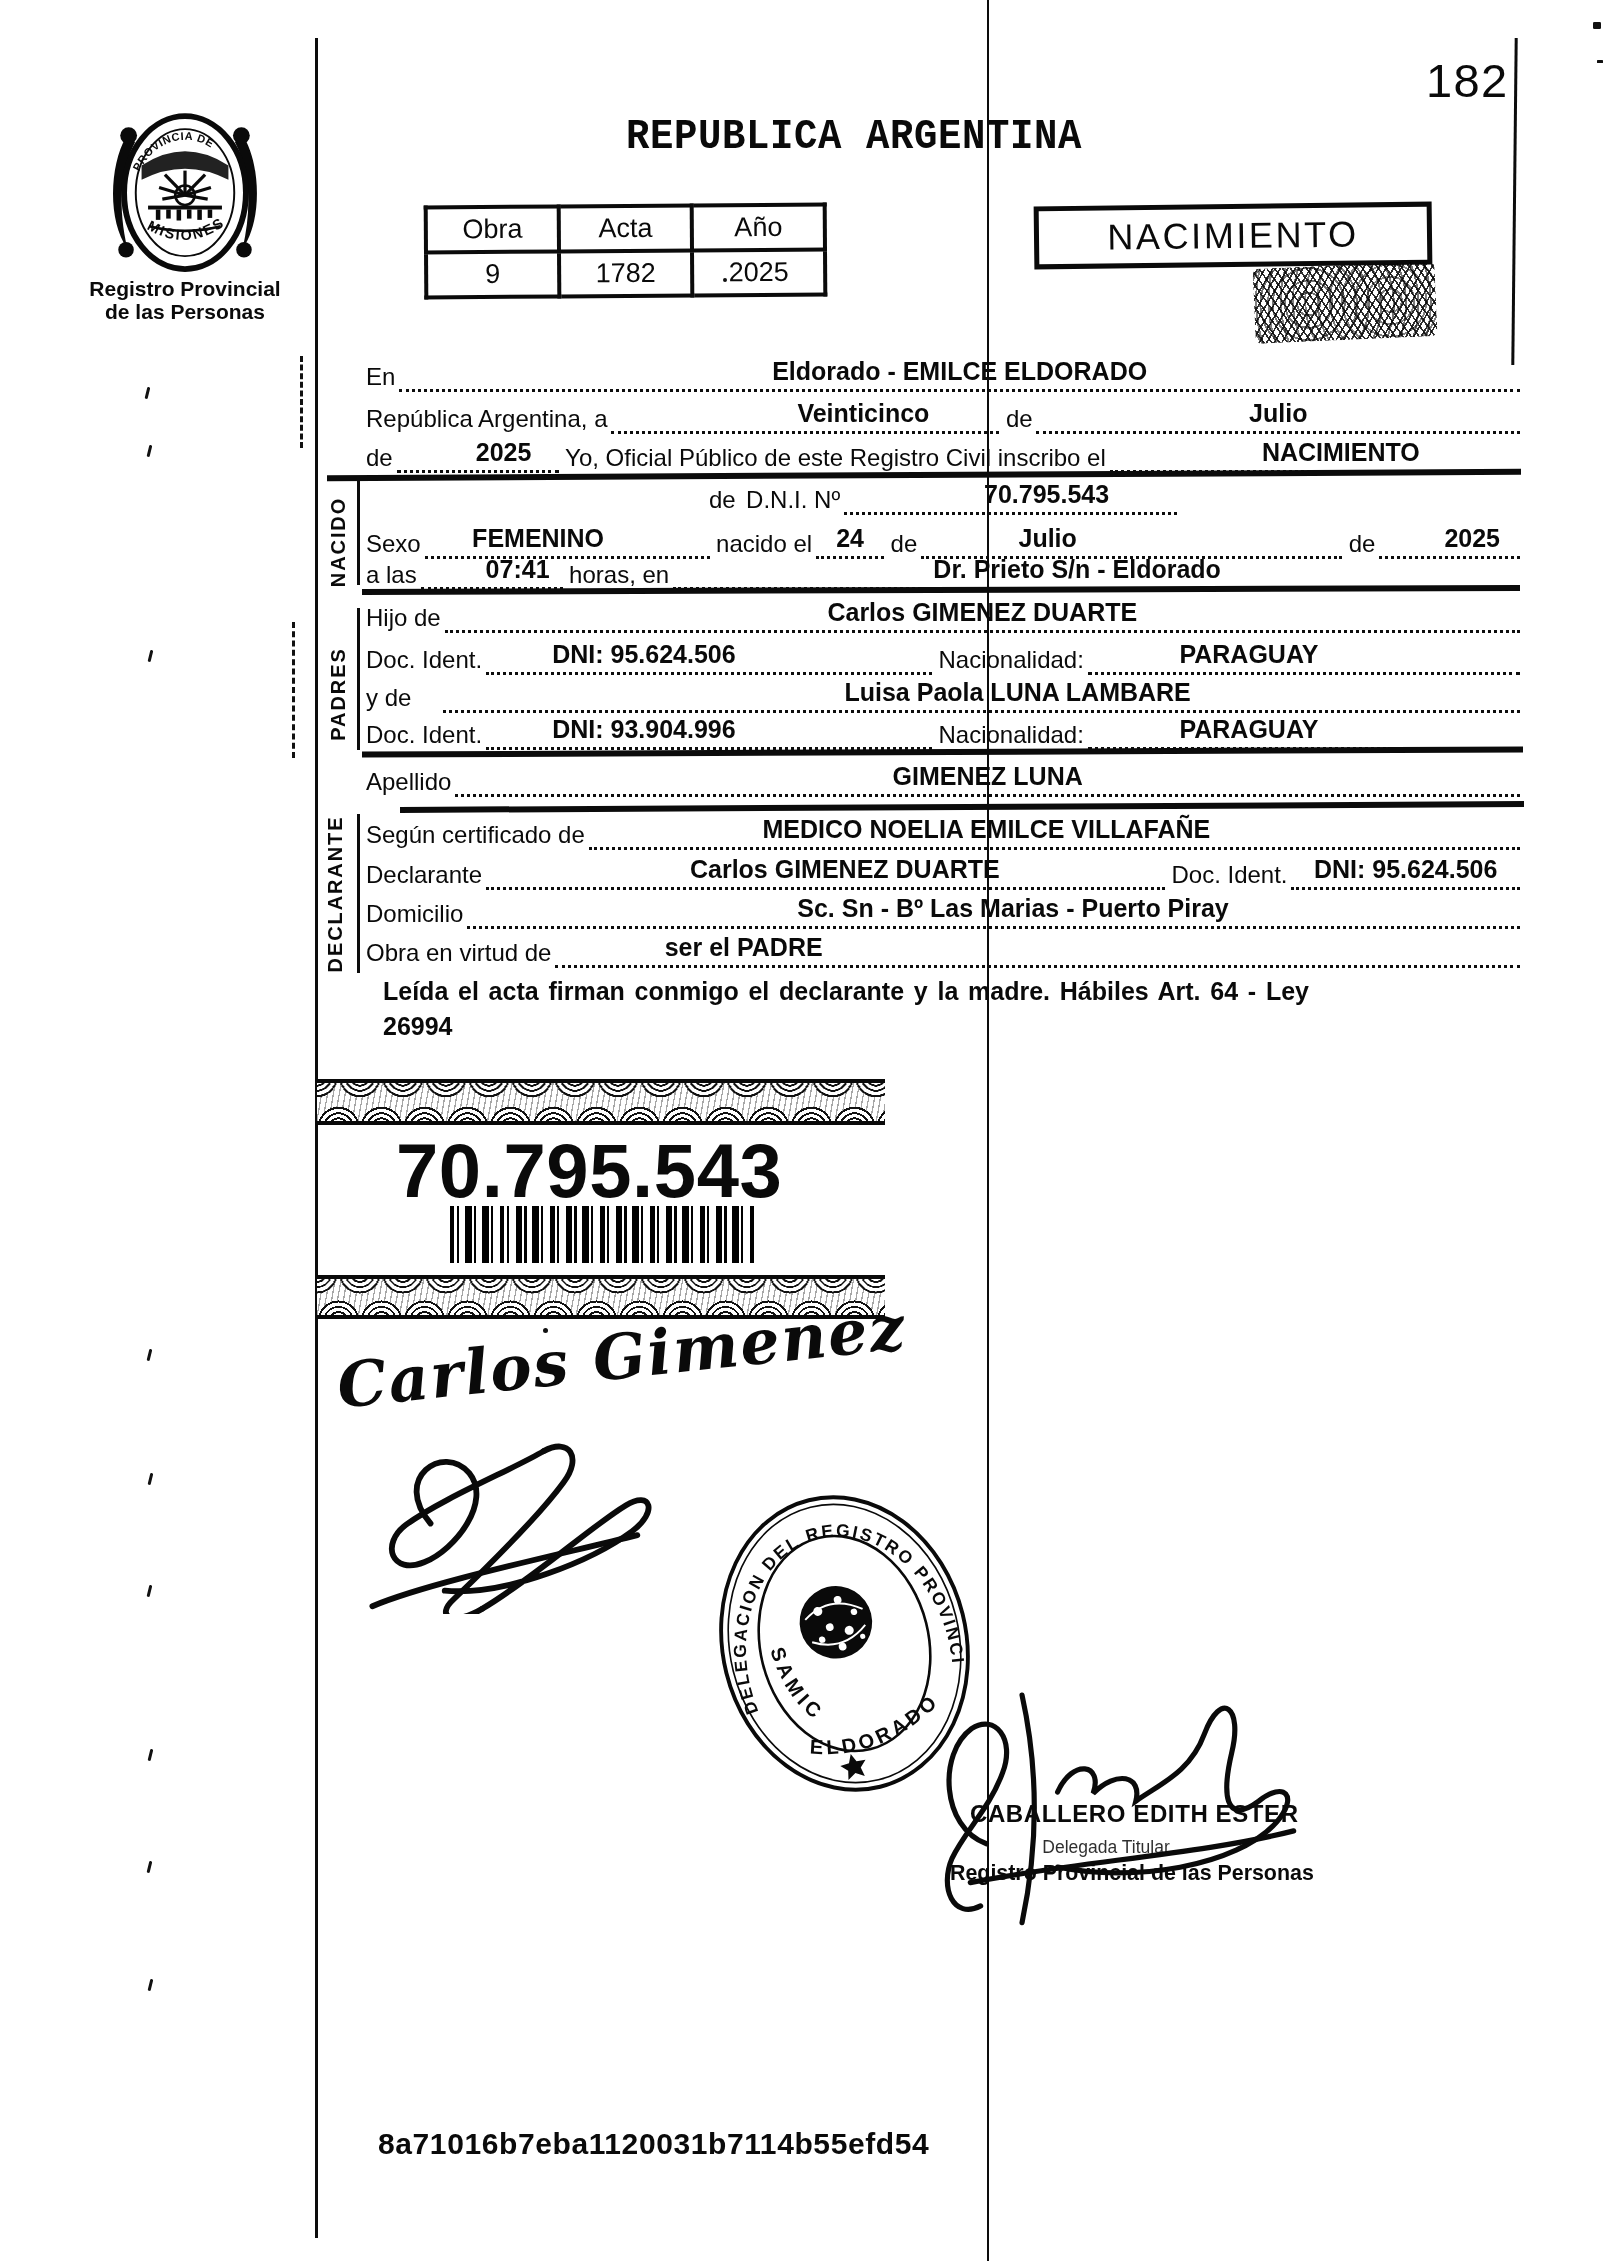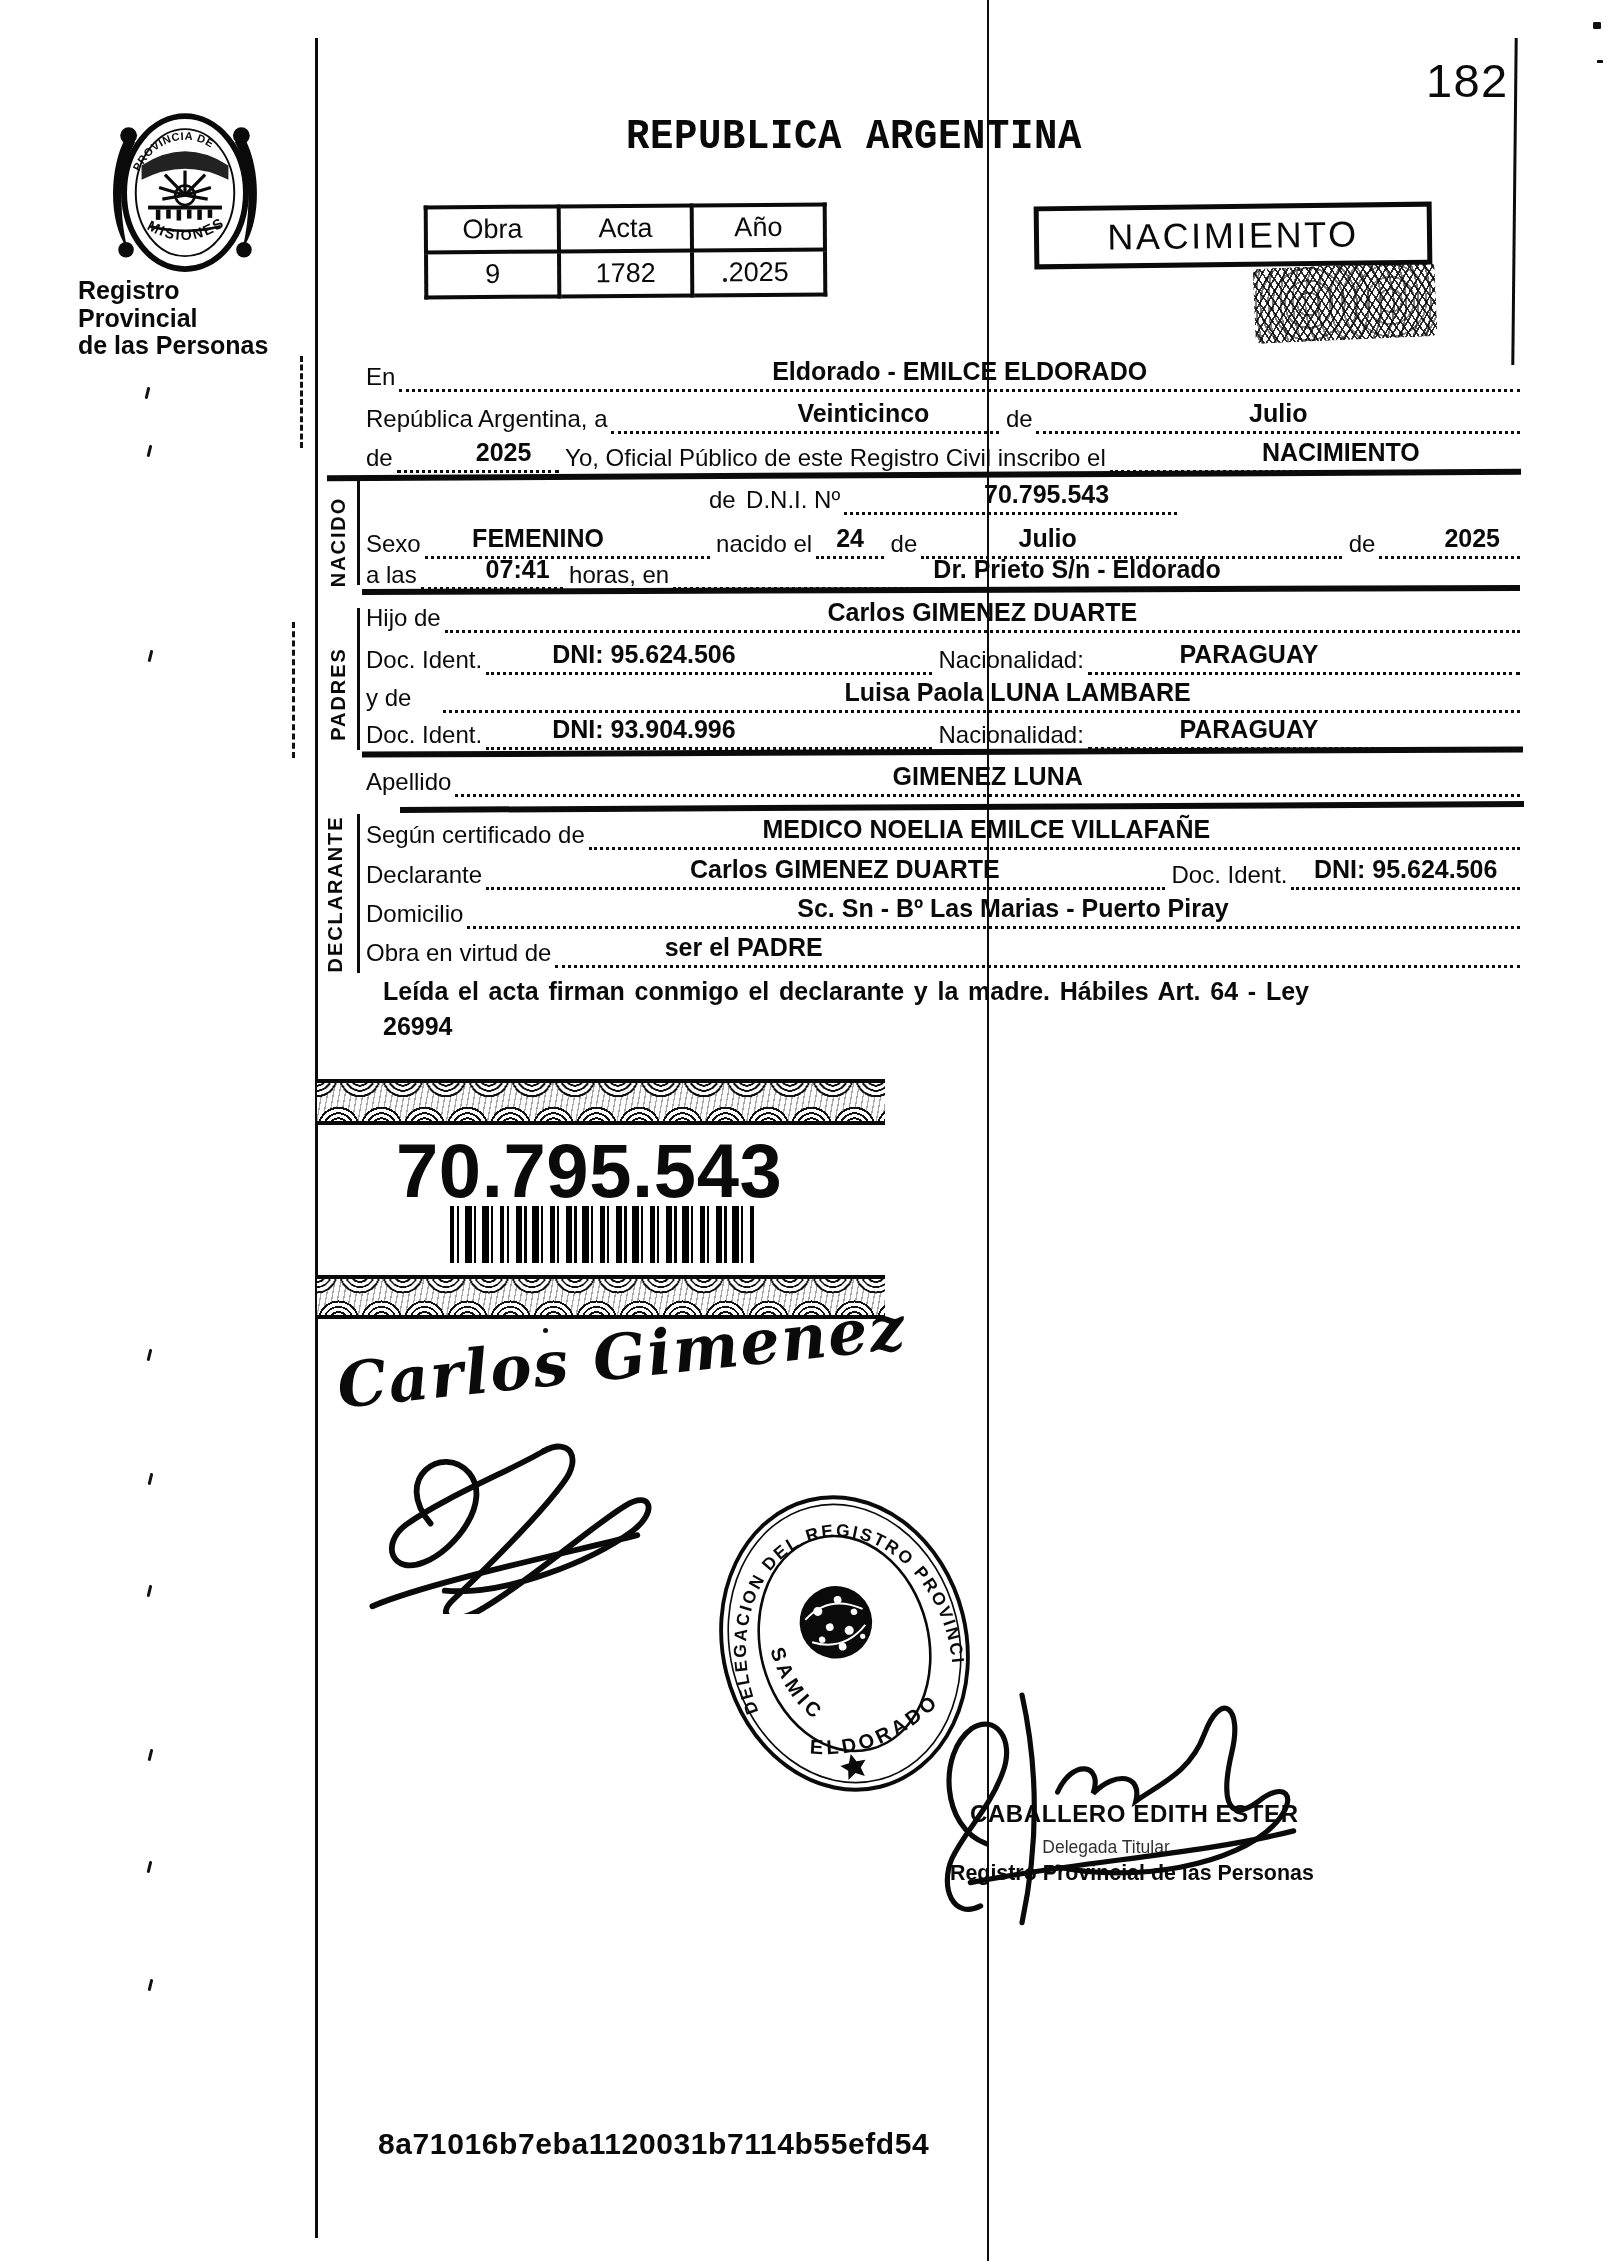--- a/index.html
+++ b/index.html
@@ -7,22 +7,22 @@
     position:relative; width:1620px; height:2261px; background:#ffffff;
     font-family:"Liberation Sans", sans-serif; color:#0a0a0a; overflow:hidden;
   }
   .abs{position:absolute;}
   
   .vline{position:absolute;background:#0c0c0c;}
   .tick{position:absolute;width:3.2px;height:11.6px;background:#111;border-radius:1.3px;transform:rotate(14deg);}
   .dashseg{position:absolute;border-left:3.2px dashed #111;width:0;}
   .dot-artifact{position:absolute;width:5.2px;height:5.2px;background:#111;border-radius:50%;}
   
-  .org-name{position:absolute;left:78px;top:277px;width:214px;text-align:left;
-    font-weight:bold;font-size:25px;line-height:1.1;}
+  .org-name{position:absolute;left:78px;top:277px;width:214px;text-align:center;
+    font-weight:bold;font-size:21px;line-height:1.1;}
   .page-number{position:absolute;left:1426px;top:53px;font-size:47px;letter-spacing:1.3px;}
   .doc-title{position:absolute;left:626px;top:115px;font-family:"Liberation Mono",monospace;
     font-weight:bold;font-size:39px;letter-spacing:0.6px;white-space:nowrap;transform:scaleY(1.08);}
   
   .rec-table{position:absolute;left:424px;top:204px;border-collapse:collapse;transform:rotate(-0.4deg);}
   .rec-table td{border:4.5px solid #0b0b0b;width:129px;height:41px;text-align:center;
     font-size:27px;padding:0;position:relative;}
   
   .type-box{position:absolute;left:1034px;top:204px;width:388px;height:53px;border:5.2px solid #0a0a0a;
     display:flex;align-items:center;justify-content:center;font-size:36px;letter-spacing:2.6px;

